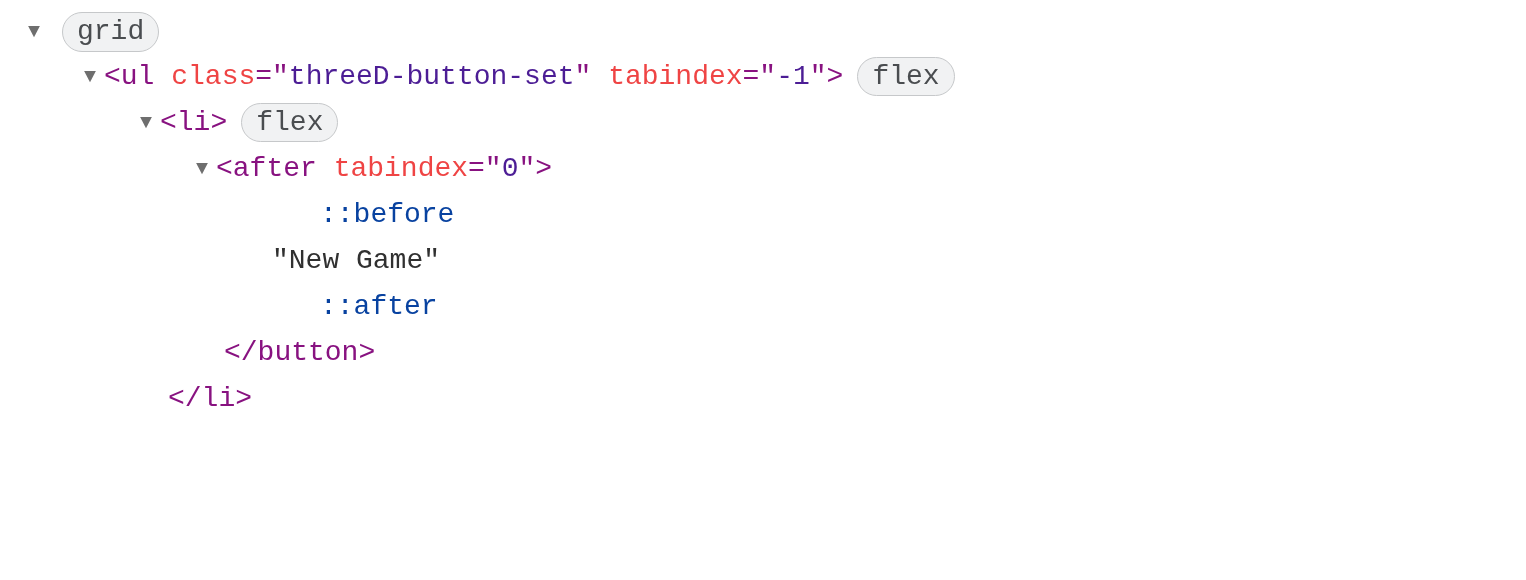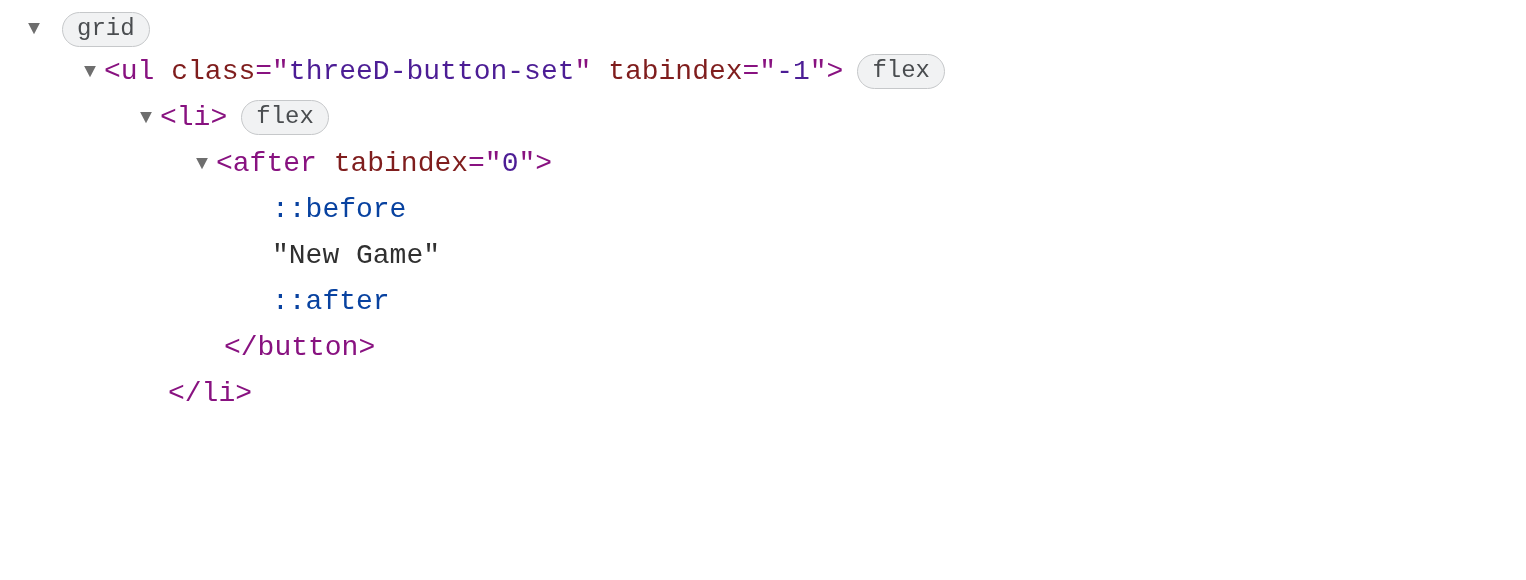--- a/index.html
+++ b/index.html
@@ -38,44 +38,45 @@
     width: 28px;
     color: #6e6e6e;
     font-size: 20px;
     user-select: none;
     cursor: pointer;
   }
   .tag, .angle, .slash {
     color: #881280;
   }
   .attr-name {
-    color: #7f1d1d;
+    color: #ef4444;
   }
   .attr-eq {
     color: #881280;
   }
   .attr-val {
     color: #4c1d95;
   }
   .pseudo {
     color: #0842a0;
+    margin-left: 48px;
   }
   .txt {
     color: #303030;
   }
   .badge {
     display: inline-flex;
     align-items: center;
     padding: 2px 14px;
     margin-left: 14px;
     border-radius: 999px;
     background: #f1f2f3;
     border: 1.5px solid #c6c8ca;
     color: #4a4d50;
-    font-size: 24px;
+    font-size: 28px;
     font-family: inherit;
     line-height: 1.2;
   }
 </style>
 </head>
 <body>
 
 <div class="tree-row">
   <span class="indent i0"></span>
   <span class="disclosure">▼</span>

